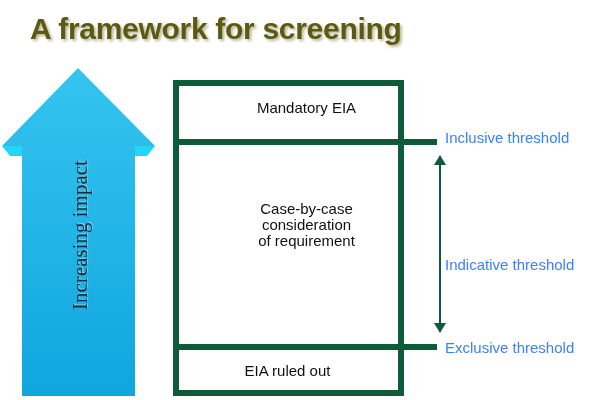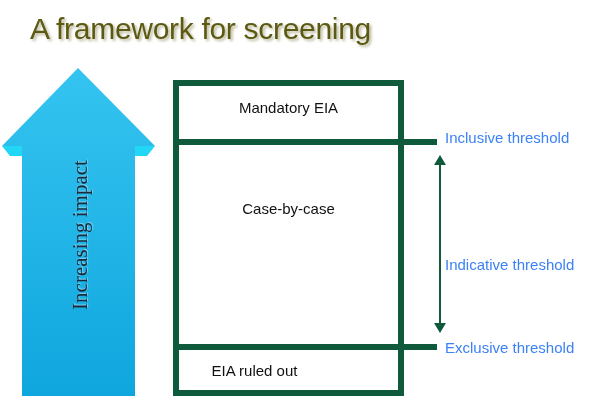--- a/index.html
+++ b/index.html
@@ -1,25 +1,25 @@
 <!DOCTYPE html>
 <html><head>
 <meta charset="utf-8">
 <style>
   html, body { margin:0; padding:0; }
   body { width:603px; height:400px; background:#ffffff; position:relative; overflow:hidden;
          font-family:"Liberation Sans", sans-serif; }
-  .title { position:absolute; left:30px; top:12px; font-size:30px; font-weight:normal;
+  .title { position:absolute; left:30px; top:12px; font-size:30px; font-weight:bold;
            color:#5c5a12; text-shadow:2px 2px 3px #b8b69a; letter-spacing:-0.3px; }
   .arrow { position:absolute; left:0; top:68px; width:160px; height:330px; }
   .arrow-label { position:absolute; left:80px; top:235px; transform:translate(-50%,-50%) rotate(-90deg);
                  font-family:"Liberation Serif", serif; font-size:21px; color:#1a2a3a; white-space:nowrap;
                  text-shadow:1px 1px 1px #7fd3ef; }
   .frame { position:absolute; left:173px; top:80px; width:231px; height:316px; }
-  .txt { position:absolute; color:#111; font-size:15px; text-align:center; line-height:16px; }
+  .txt { position:absolute; color:#111; font-size:15px; text-align:center; line-height:16px;margin-left:18px; }
   .label { position:absolute; color:#3b82f6; font-size:15px; white-space:nowrap; }
 </style>
 </head>
 <body>
 
 <div class="title">A framework for screening</div>
 
 <svg class="arrow" viewBox="0 0 160 330">
   <defs>
     <linearGradient id="ag" x1="0" y1="0" x2="0" y2="1">
@@ -45,18 +45,20 @@
 
 <svg style="position:absolute;left:430px;top:155px;width:20px;height:178px;">
   <line x1="10" y1="8" x2="10" y2="170" stroke="#0f5a3a" stroke-width="2"></line>
   <polygon points="10,0 4,10 16,10" fill="#0f5a3a"></polygon>
   <polygon points="10,178 4,168 16,168" fill="#0f5a3a"></polygon>
 </svg>
 
 <div class="txt" style="left:179px;top:100px;width:219px;">Mandatory EIA</div>
 <div class="txt" style="left:179px;top:201px;width:219px;">
   <div>Case-by-case</div>
+  <div>consideration</div>
+  <div>of requirement</div>
 </div>
-<div class="txt" style="left:163px;top:363px;width:183px;">EIA ruled out</div>
+<div class="txt" style="left:178px;top:363px;width:183px;">EIA ruled out</div>
 
 <div class="label" style="left:445px;top:129px;">Inclusive threshold</div>
 <div class="label" style="left:445px;top:256px;">Indicative threshold</div>
 <div class="label" style="left:445px;top:339px;text-align:right;">Exclusive threshold</div>
 
 </body></html>

